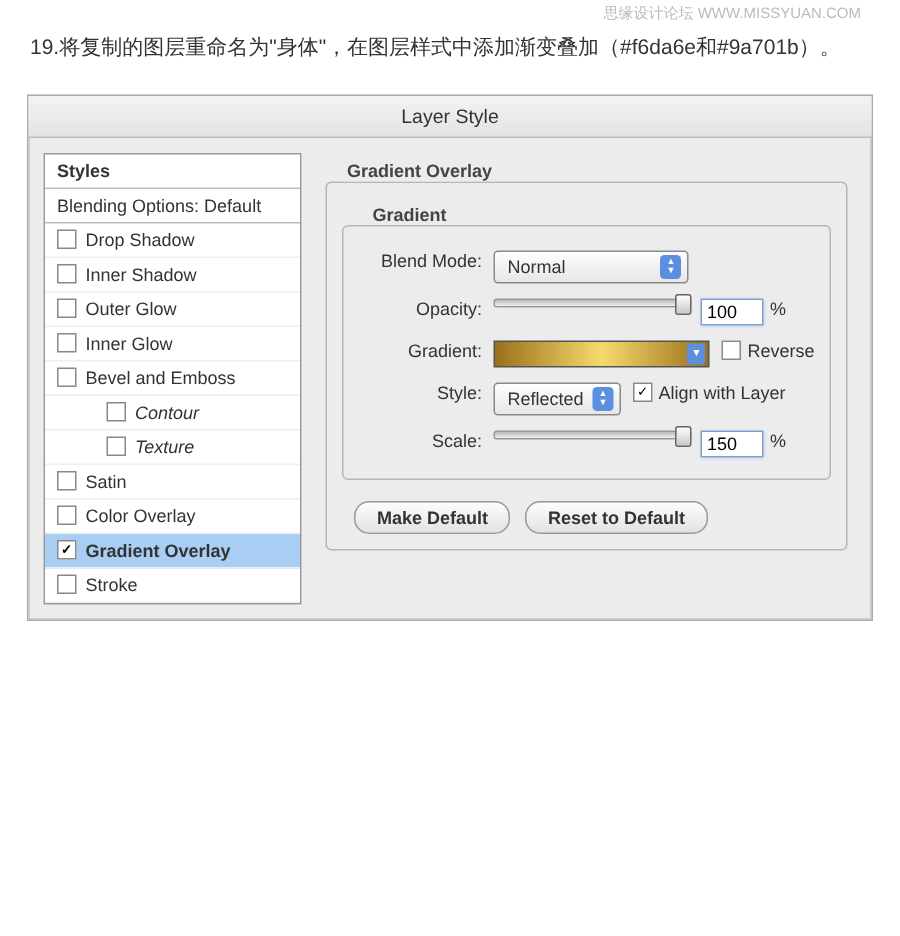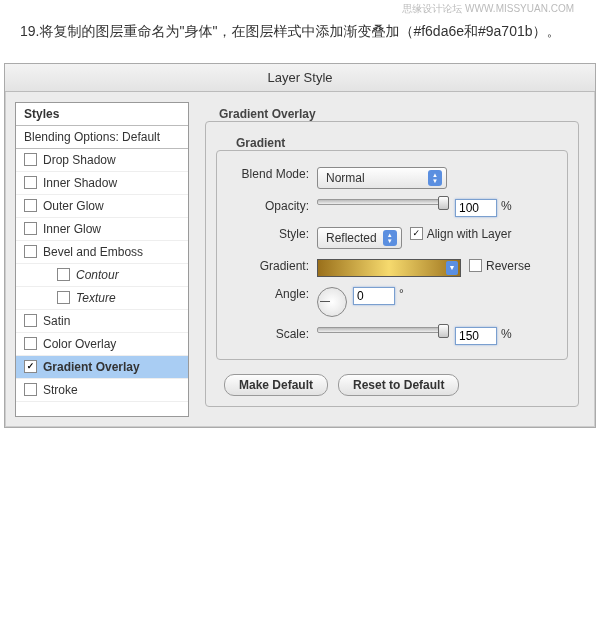--- a/index.html
+++ b/index.html
@@ -18,21 +18,21 @@
     font-size: 10px;
     color: #bbb;
   }
   .instruction {
     padding: 18px 20px 18px 20px;
     font-size: 14px;
     line-height: 1.9;
     color: #333;
   }
   .dialog {
-    margin: 0 4px;
+    margin: 0 18px;
     border: 1px solid #aaa;
     background: #ececec;
     box-shadow: 0 0 0 1px #cdcdcd inset;
   }
   .dialog-title {
     text-align: center;
     padding: 6px 0;
     font-size: 13px;
     border-bottom: 1px solid #bbb;
     background: linear-gradient(#f3f3f3,#e3e3e3);
@@ -324,48 +324,42 @@
           <div class="row">
             <div class="row-label">Opacity:</div>
             <div class="slider">
               <div class="slider-thumb" style="left:120px;"></div>
             </div>
             <input class="num-input" value="100" style="">
             <span class="unit">%</span>
           </div>
 
           <div class="row">
+            <div class="row-label">Gradient:</div>
+            <div class="grad-swatch">
+              <span class="gs-arrow">▼</span>
+            </div>
+            <span class="cb-inline">
+              <span class="checkbox"></span>
+              <span>Reverse</span>
+            </span>
+          </div>
+
+          <div class="row">
             <div class="row-label">Style:</div>
             <div class="dropdown">
               <span>Reflected</span>
               <span class="dd-arrows">▲<br>▼</span>
             </div>
             <span class="cb-inline">
               <span class="checkbox checked"></span>
               <span>Align with Layer</span>
             </span>
           </div>
 
-          <div class="row">
-            <div class="row-label">Gradient:</div>
-            <div class="grad-swatch">
-              <span class="gs-arrow">▼</span>
-            </div>
-            <span class="cb-inline">
-              <span class="checkbox"></span>
-              <span>Reverse</span>
-            </span>
-          </div>
-
-          <div class="row">
-            <div class="row-label">Angle:</div>
-            <div class="angle-wheel"></div>
-            <input class="num-input" value="0" style="">
-            <span class="unit">°</span>
-          </div>
 
           <div class="row" style="margin-bottom:0;">
             <div class="row-label">Scale:</div>
             <div class="slider">
               <div class="slider-thumb" style="left:120px;"></div>
             </div>
             <input class="num-input" value="150" style="">
             <span class="unit">%</span>
           </div>
         </div>

